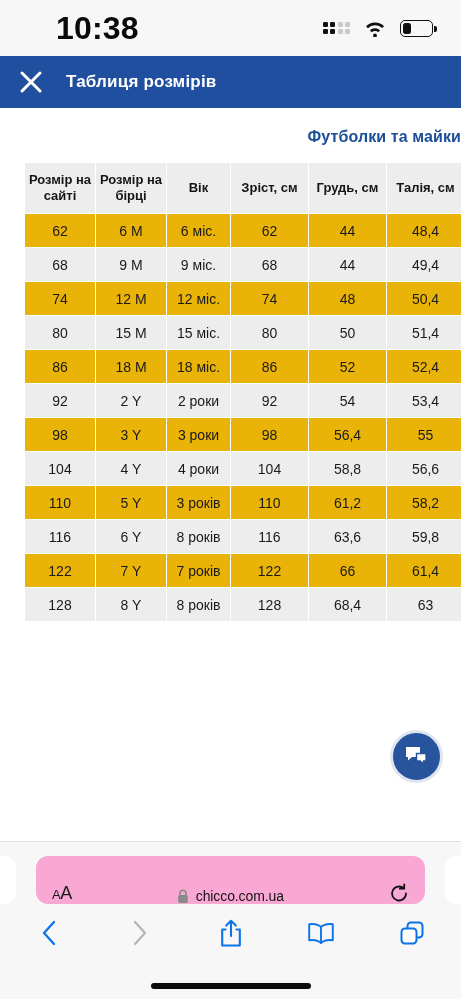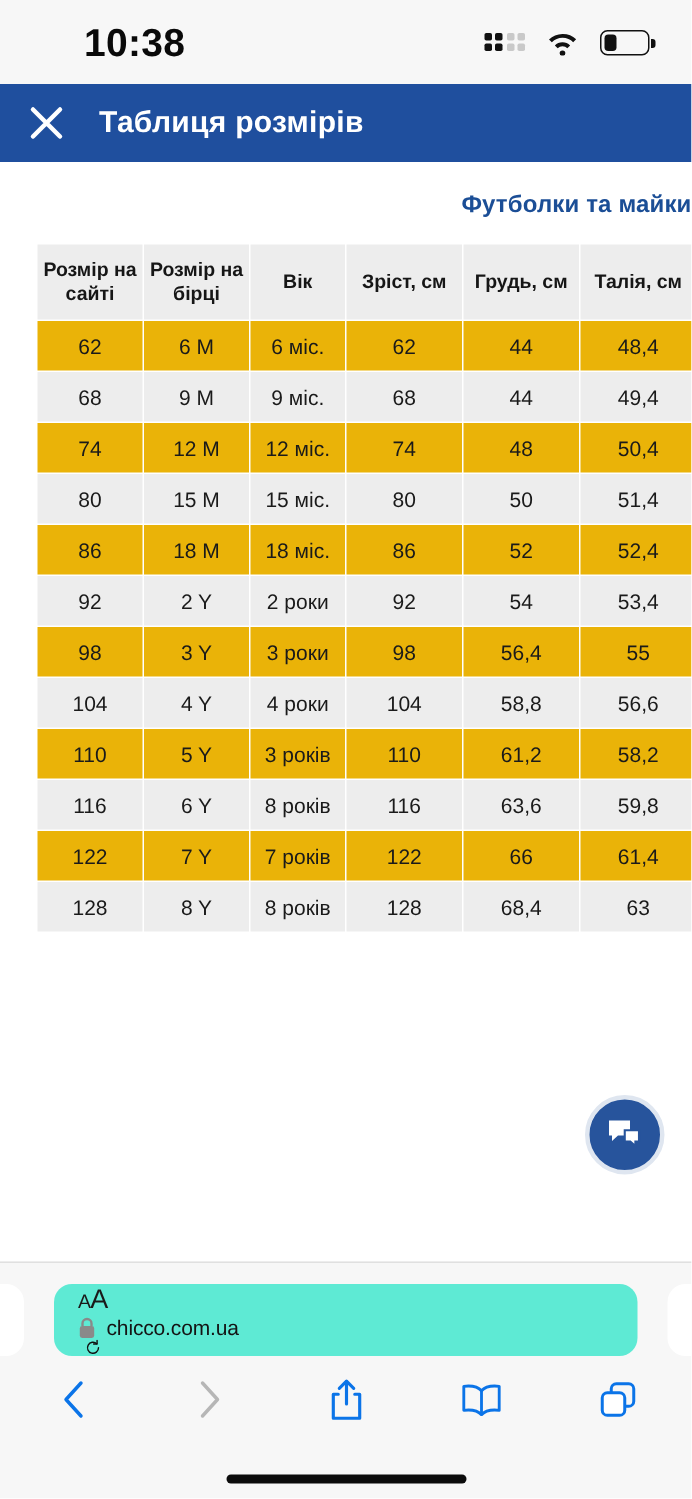--- a/index.html
+++ b/index.html
@@ -21,21 +21,21 @@
   .status-bar {
     height: 56px;
     background: #f7f7f7;
     display: flex;
     align-items: center;
     justify-content: space-between;
     padding: 0 28px 0 56px;
     flex: 0 0 auto;
   }
   .status-time {
-    font-size: 26px;
+    font-size: 32px;
     font-weight: 700;
     color: #0a0a0a;
     letter-spacing: 0.2px;
   }
   .status-right {
     display: flex;
     align-items: center;
     gap: 13px;
   }
   .sig-dots {
@@ -67,21 +67,21 @@
     background: #1f4f9e;
     display: flex;
     align-items: center;
     padding-left: 18px;
     gap: 22px;
     flex: 0 0 auto;
   }
   .close-x { width: 26px; height: 26px; cursor: pointer; }
   .modal-title {
     color: #ffffff;
-    font-size: 20px;
+    font-size: 17px;
     font-weight: 700;
     letter-spacing: 0.2px;
   }
 
   
   .content {
     flex: 1 1 auto;
     position: relative;
     background: #fff;
     overflow: hidden;
@@ -164,27 +164,26 @@
     background: #ffffff;
     border-radius: 12px;
   }
   .tab-peek.left  { left: -18px; }
   .tab-peek.right { right: -18px; }
   .urlbar {
     position: relative;
     margin: 0 auto;
     width: 389px;
     height: 48px;
-    background: #5eead4;
+    background: #f9a8d4;
     border-radius: 12px;
     display: flex;
-    align-items: flex-start;
+    align-items: flex-end;
     padding: 0 16px;
     z-index: 2;
-    flex-direction: column;
   }
   .aa {
     font-size: 18px;
     color: #1a1a1a;
     letter-spacing: -0.5px;
     font-weight: 400;
     white-space: nowrap;
   }
   .aa .small { font-size: 13px; }
   .url-center {

